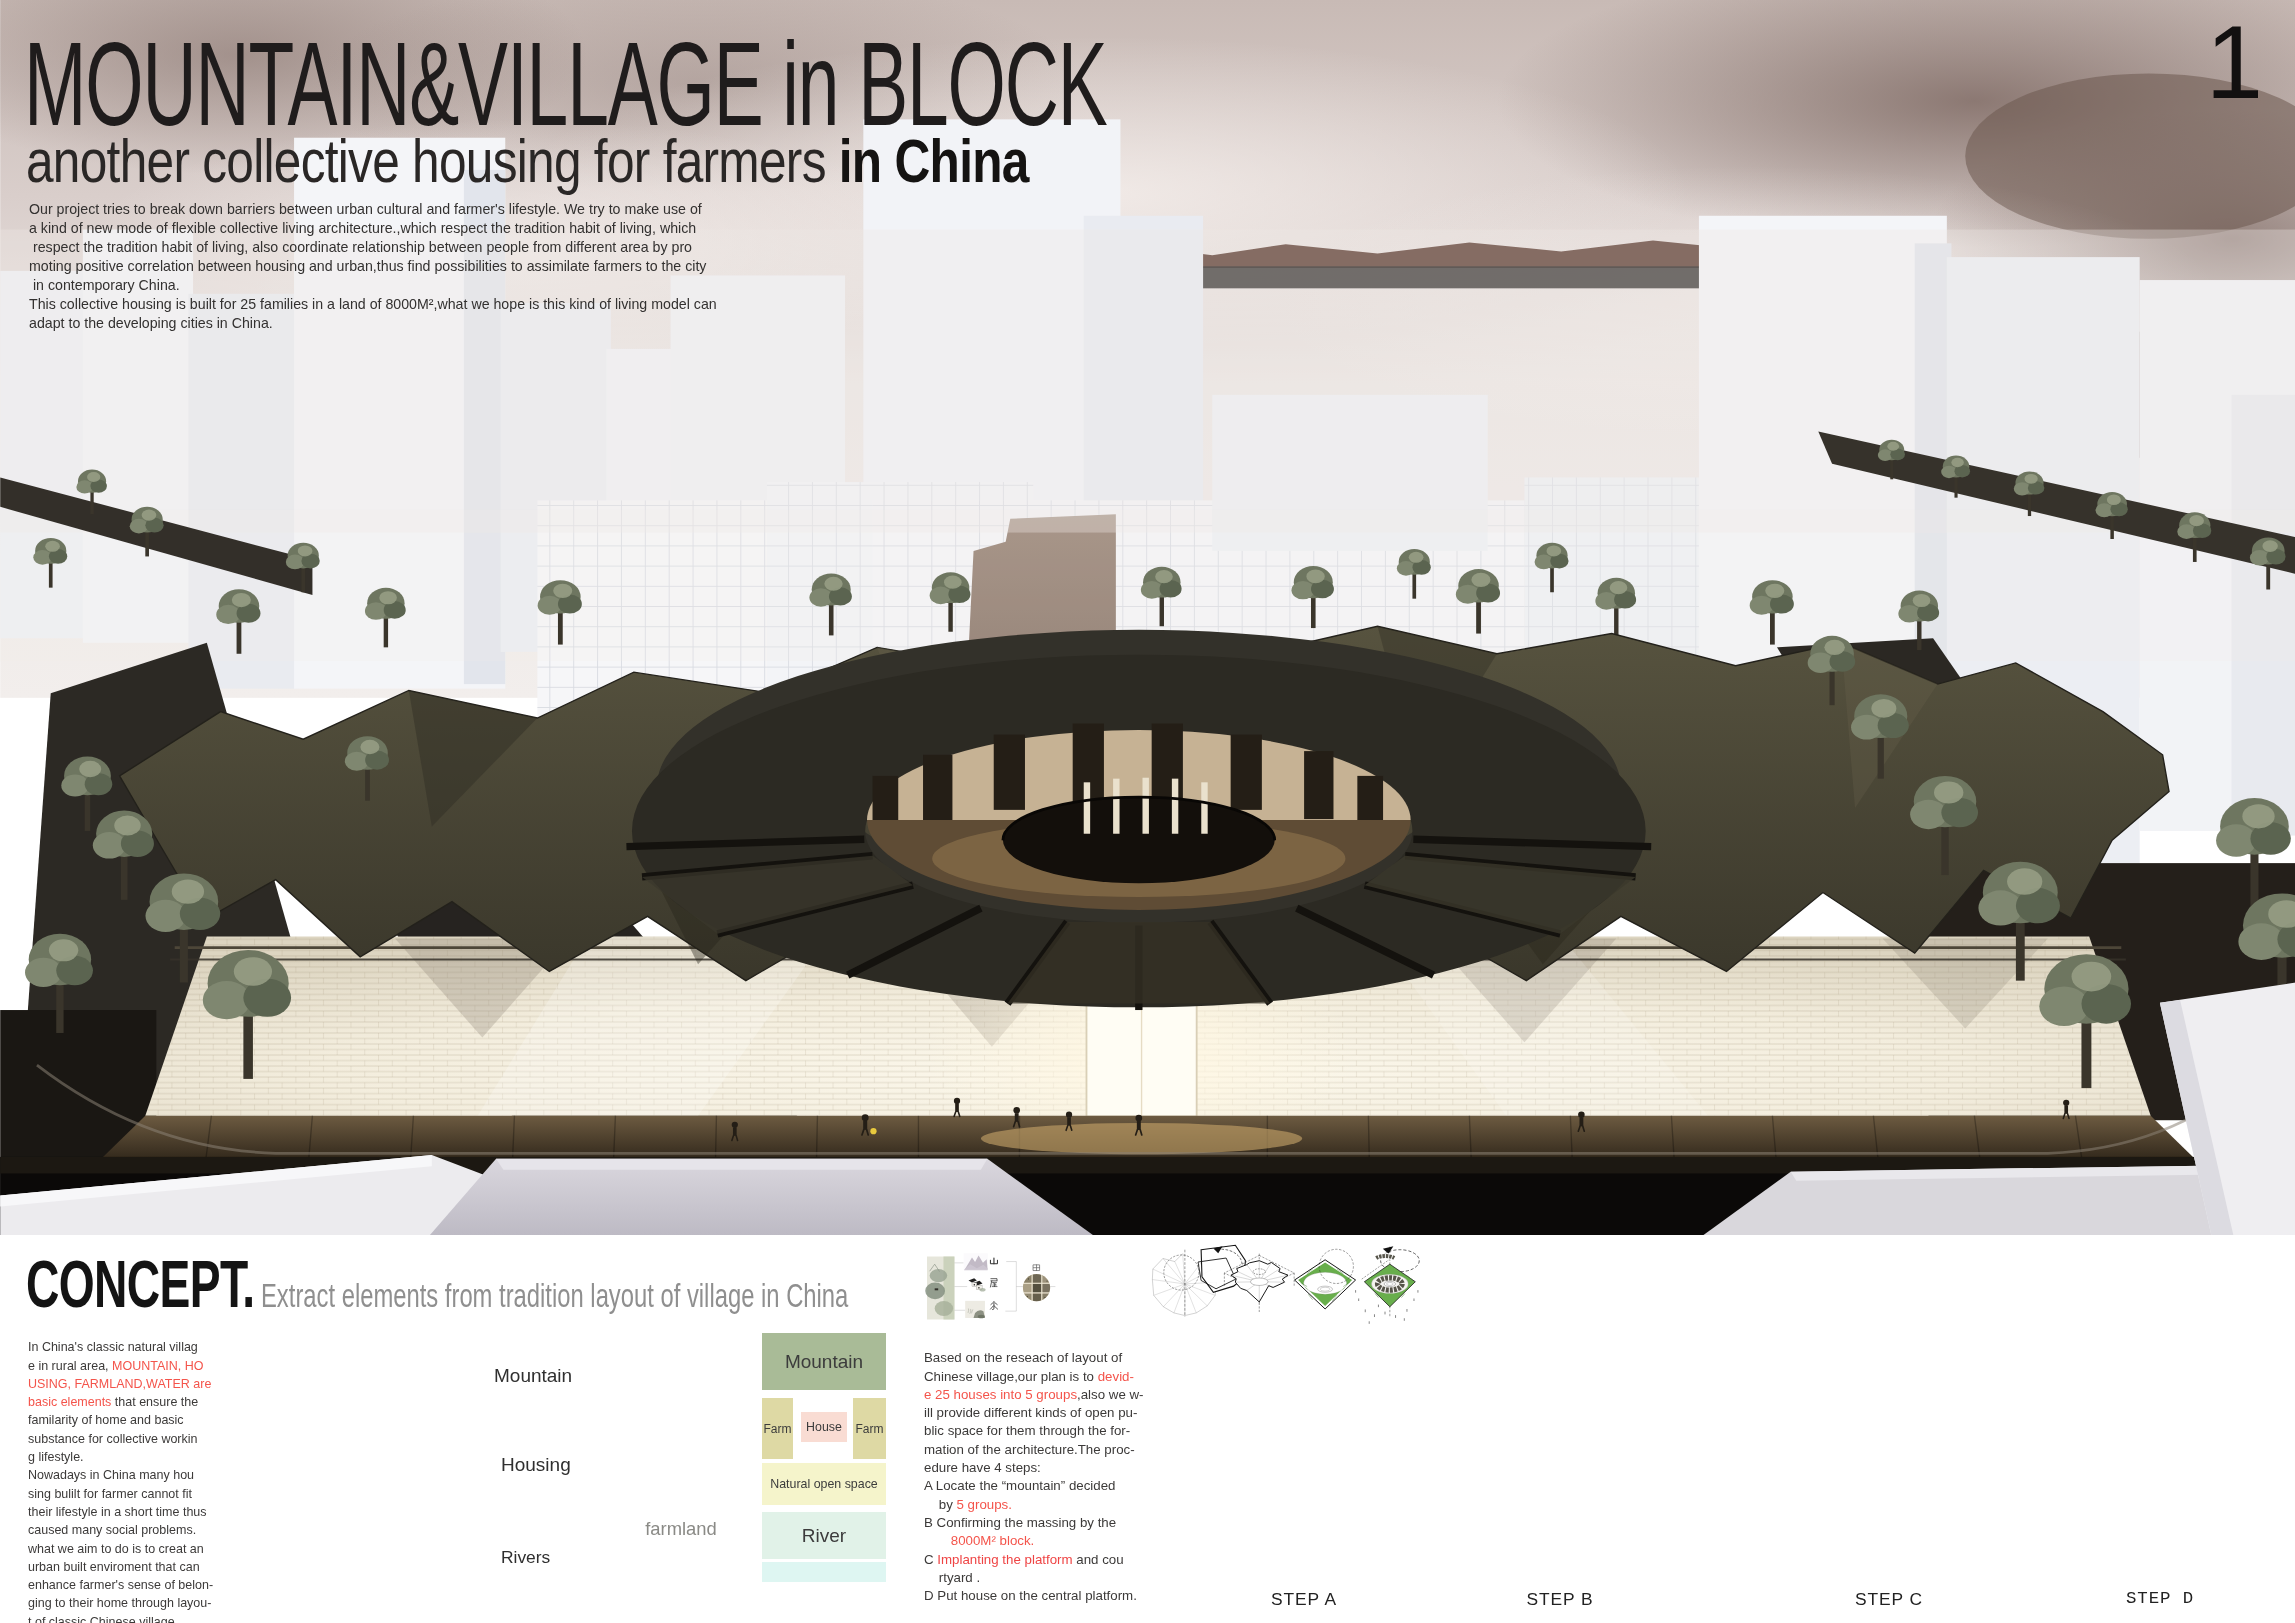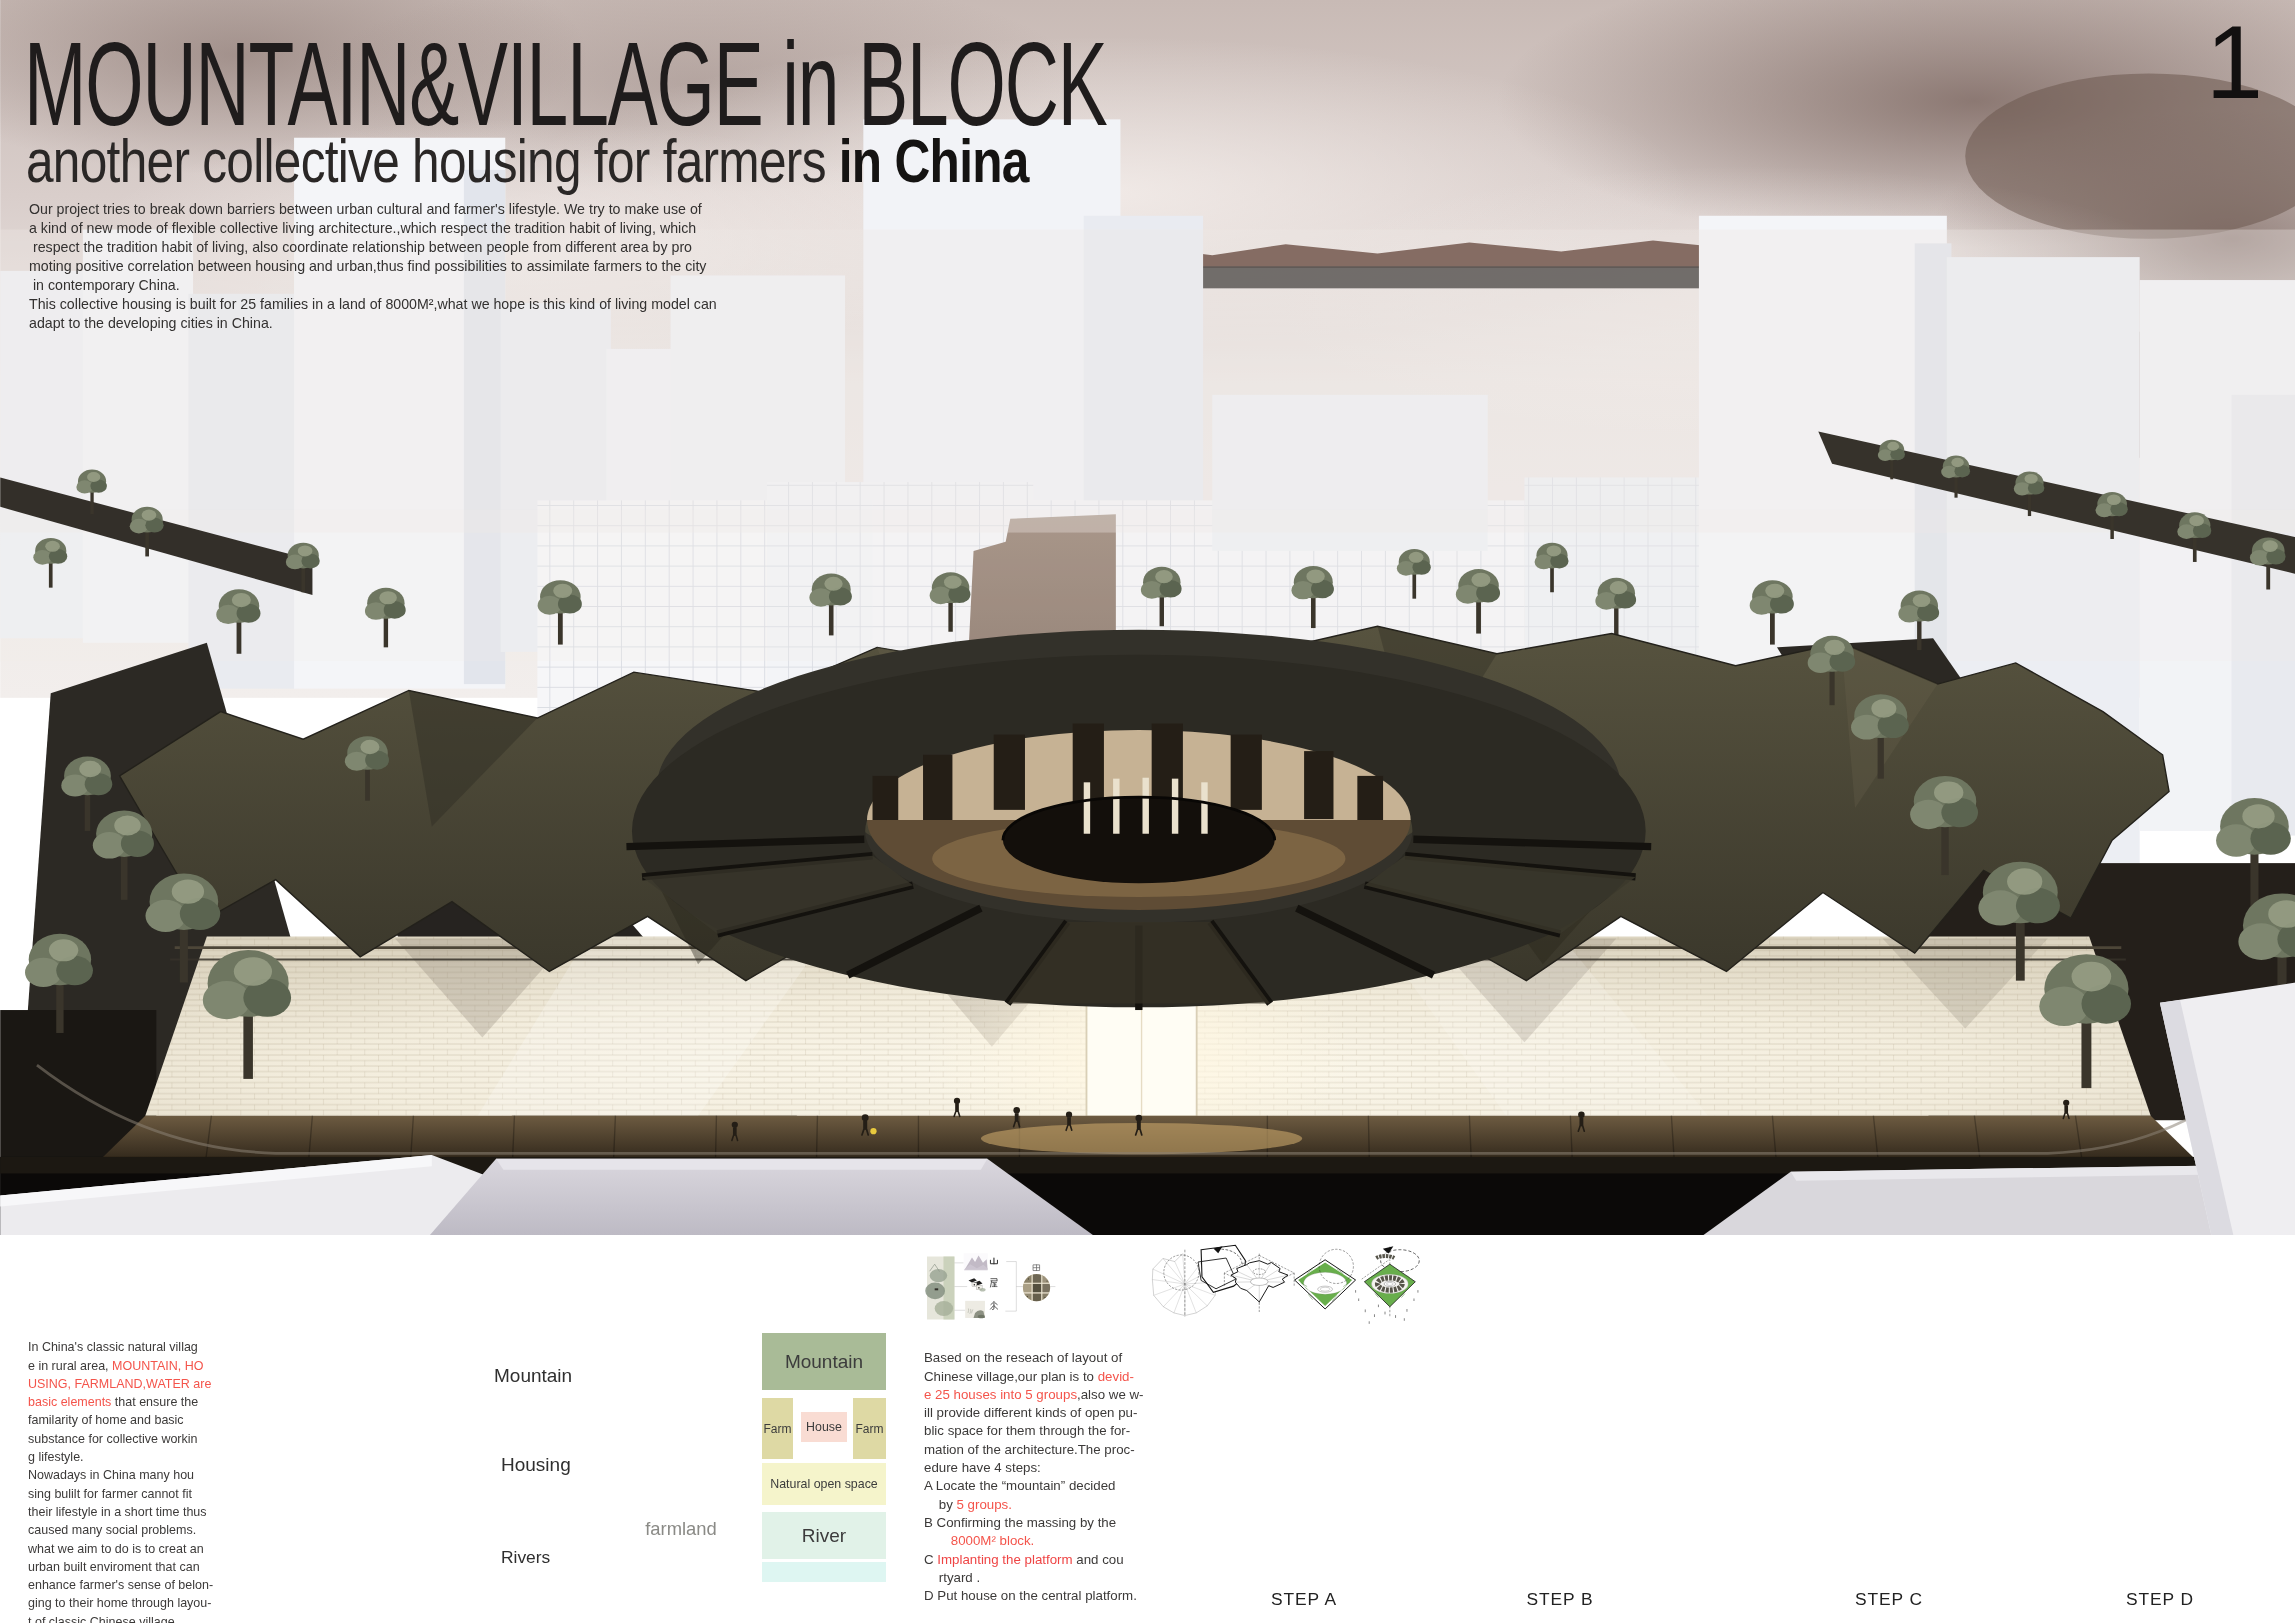--- a/index.html
+++ b/index.html
@@ -448,20 +448,25 @@
       <ellipse cx="2352" cy="1568" rx="56" ry="28" fill="none" stroke="#56544a" stroke-width="24" stroke-dasharray="13 5"></ellipse>
       <ellipse cx="2352" cy="1568" rx="26" ry="12" fill="#fff" stroke="#444" stroke-width="1.5"></ellipse>
       <ellipse cx="2352" cy="1568" rx="15" ry="7" fill="#fff" stroke="#444" stroke-width="1.2"></ellipse>
       <g stroke="#222" stroke-width="2.5" stroke-linecap="round">
         <path d="M2240 1686 v9 M2282 1708 v9 M2330 1696 v9 M2378 1712 v9 M2300 1664 v8 M2430 1684 v9 M2462 1636 v8 M2480 1598 v8 M2418 1726 v8 M2210 1636 v8 M2196 1598 v8 M2258 1740 v8"></path>
       </g>
     </g>
     </g>
   </svg>
 
+  <div class="abs sec-head-row" style="left:26px;top:11px;">
+    <span class="sqz" style="transform:scaleX(.7);">
+      <span class="sec-head">CONCEPT.</span><span class="sec-sub-gray">Extract elements from tradition layout of village in China</span>
+    </span>
+  </div>
   <div class="abs bodytext" style="left:27.5px;top:85px;width:220px;transform:scaleX(.94);transform-origin:left top;">
     <span>In China's classic natural villag
 e in rural area, </span><span class="red" style="color: rgb(244, 84, 75);">MOUNTAIN, HO
 USING, FARMLAND,WATER are
 basic elements </span><span>that ensure the
 familarity of home and basic
 substance for collective workin
 g lifestyle.
 Nowadays  in China many hou
 sing bulilt for farmer cannot fit
@@ -500,15 +505,15 @@
 B  Confirming the massing by the
 &nbsp;&nbsp;&nbsp;&nbsp;</span><span class="red" style="color: rgb(244, 84, 75); margin-left: 12px;">8000M² block.</span><span>
 C  </span><span class="red" style="color: #ef4444;">Implanting the platform</span><span> and cou
 &nbsp;&nbsp;&nbsp;&nbsp;rtyard .
 D  Put house on the central platform.</span>
   </div>
 
   <div class="abs step-label" style="left:1304px;top:354px;">STEP A</div>
   <div class="abs step-label" style="left:1560px;top:354px;text-align:center;">STEP B</div>
   <div class="abs step-label" style="left:1889px;top:354px;">STEP C</div>
-  <div class="abs step-label" style="left:2160px;top:354px;">STEP D</div>
+  <div class="abs step-label" style="left:2160px;top:354px;font-family:Liberation Mono, monospace;">STEP D</div>
 </div>
 
 
 </body></html>

